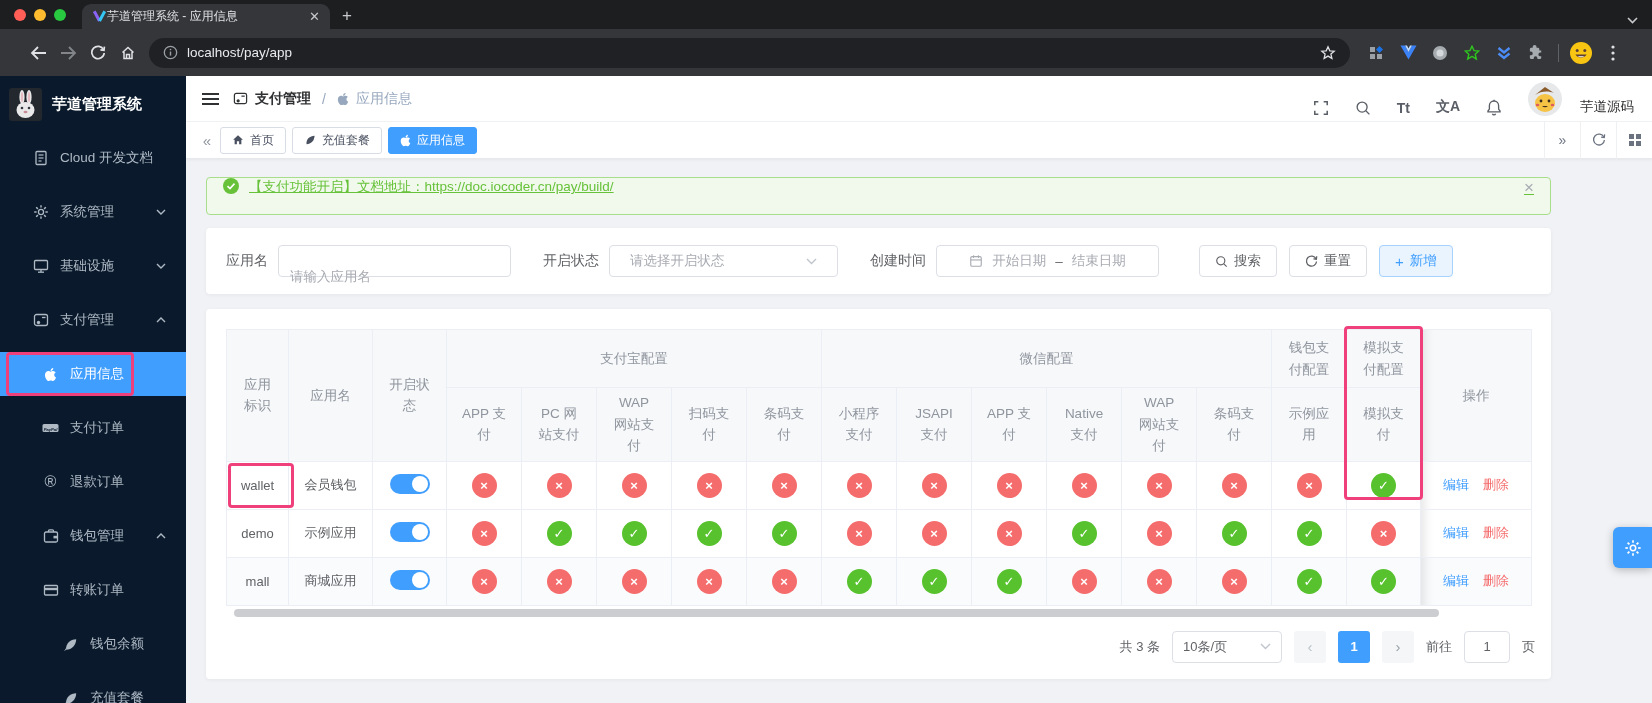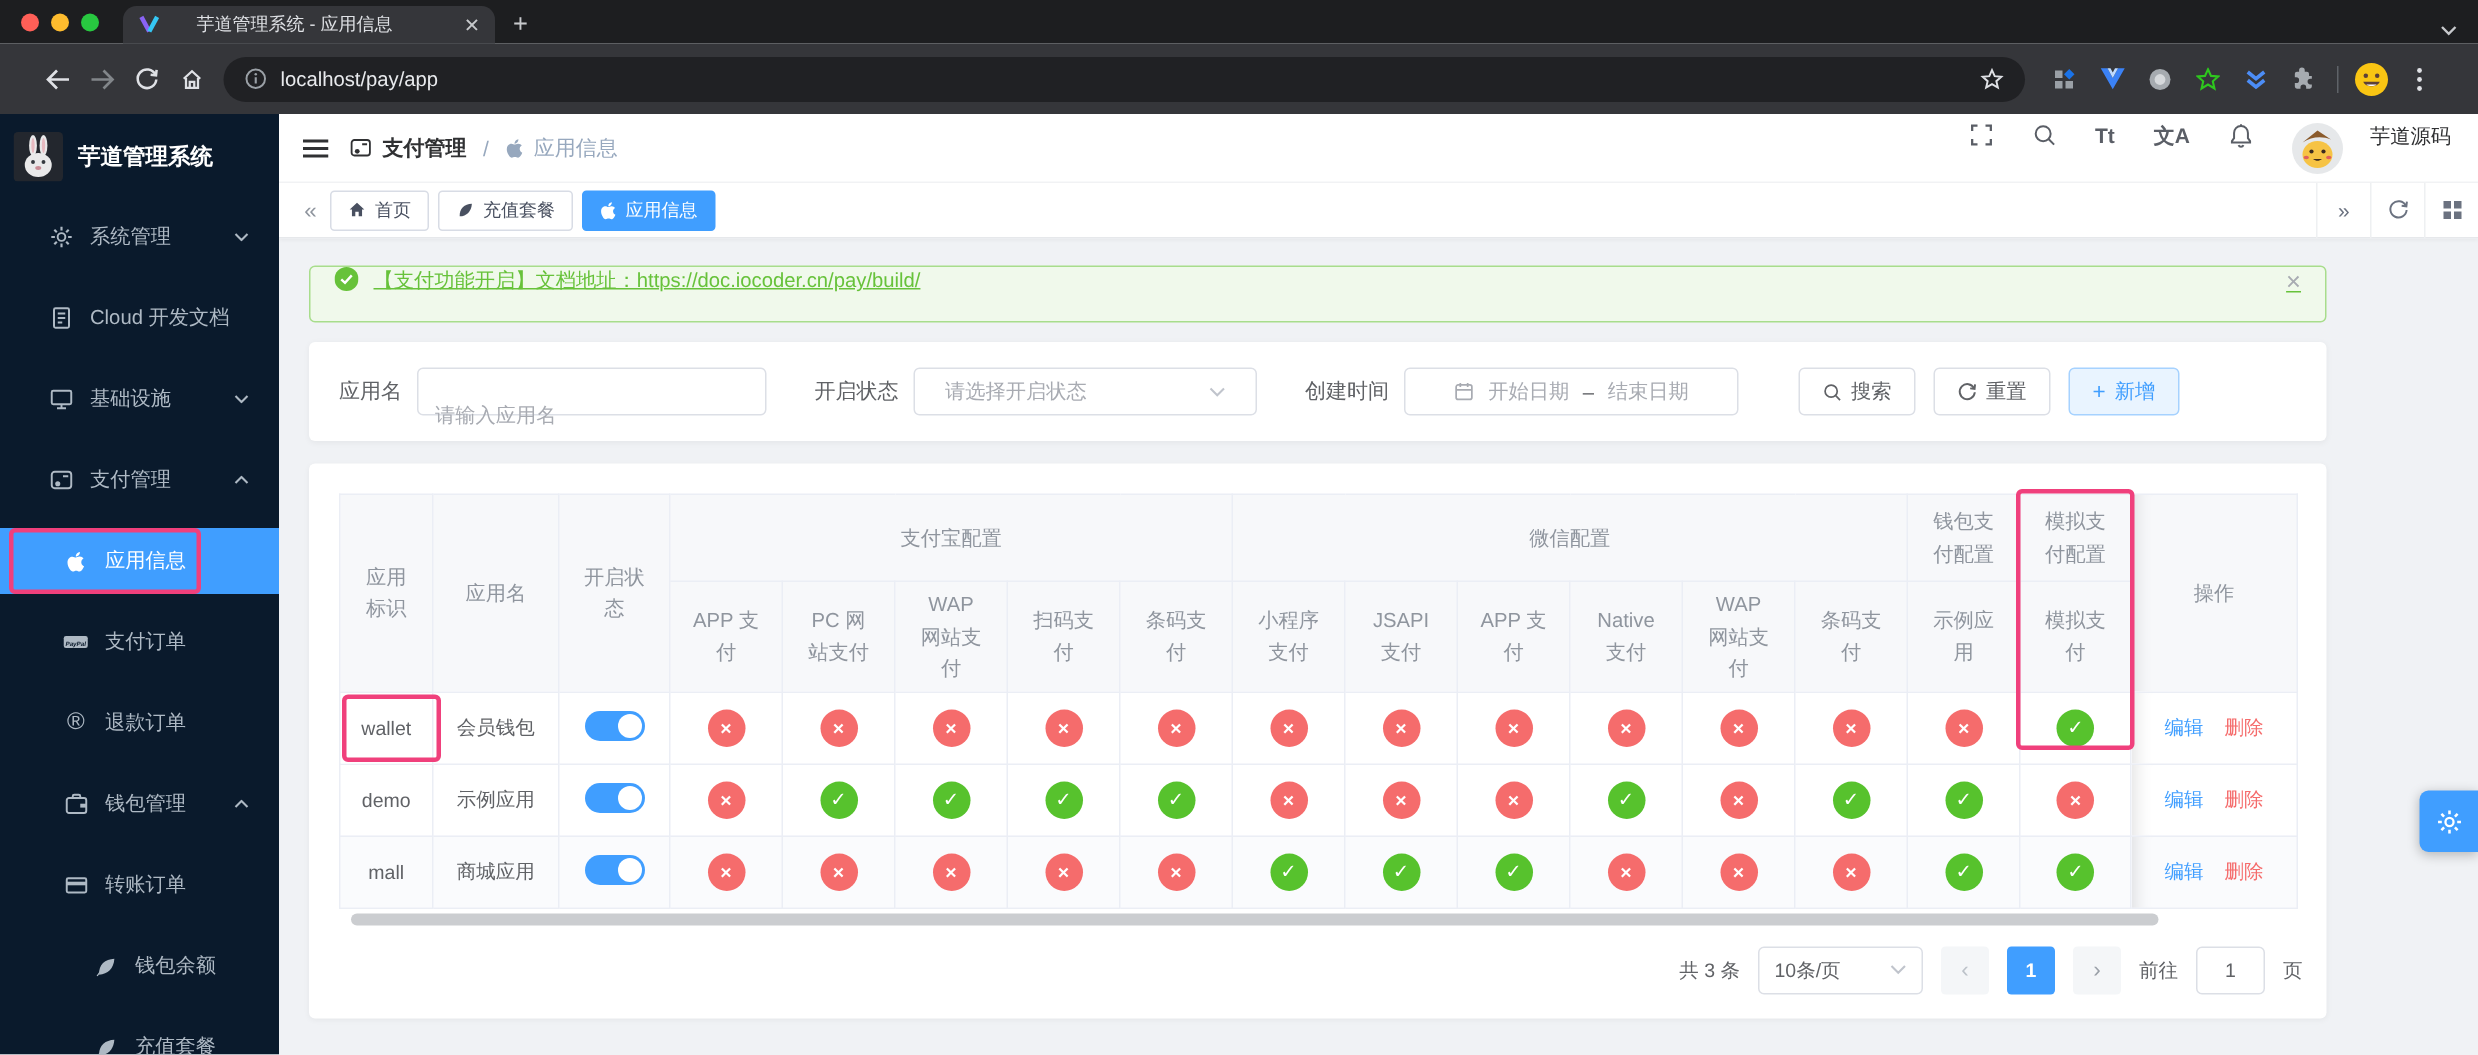--- a/index.html
+++ b/index.html
@@ -5,21 +5,21 @@
   * { margin:0; padding:0; box-sizing:border-box; }
   html,body { width:1652px; height:703px; overflow:hidden; }
   body { font-family:"Liberation Sans","DejaVu Sans",sans-serif; background:#f0f2f5; position:relative; }
   svg { display:block; }
 
   
   .tabstrip { height:29px; background:#1d1e20; display:flex; align-items:flex-end; padding-left:14px; }
   .lights { display:flex; gap:8px; align-items:center; height:29px; margin-right:16px; }
   .light { width:12px; height:12px; border-radius:50%; }
   .light.red{background:#ff5f57}.light.yellow{background:#febc2e}.light.green{background:#28c840}
-  .btab { height:25px; width:248px; background:#35363a; border-radius:9px 9px 0 0; display:flex; align-items:center; gap:24px; padding:0 10px; color:#dfe1e5; font-size:12px; }
+  .btab { height:25px; width:248px; background:#35363a; border-radius:9px 9px 0 0; display:flex; align-items:center; gap:0; padding:0 10px; color:#dfe1e5; font-size:12px; }
   .btab-title { flex:1; white-space:nowrap; overflow:hidden; }
   .btab-close { color:#c7c9cc; font-size:13px; cursor:pointer; }
   .newtab { color:#c7c9cc; font-size:17px; margin:0 0 3px 12px; cursor:pointer; }
   .tabsearch { margin-left:auto; margin-right:14px; margin-bottom:5px; color:#c7c9cc; }
 
   .toolbar { height:47px; background:#35363a; display:flex; align-items:center; padding:0 23px; }
   .nav-btn { width:30px; height:30px; display:flex; align-items:center; justify-content:center; color:#dfe1e5; }
   .nav-btn.dim { color:#82868a; }
   .omnibox { flex:1; height:30px; background:#202124; border-radius:15px; margin:0 10px 0 6px; display:flex; align-items:center; gap:9px; padding:0 14px; color:#e8eaed; font-size:13.5px; }
   .omni-star { margin-left:auto; }
@@ -38,21 +38,21 @@
   .menu-item.lvl2 { padding-left:62px; }
   .menu-item.active { background:#409eff; color:#fff; }
   .chev { position:absolute; right:20px; }
 
   .main { flex:1; display:flex; flex-direction:column; min-width:0; }
   .navbar { height:46px; background:#fff; display:flex; align-items:center; padding:0 18px 0 16px; gap:14px; border-bottom:1px solid #f2f3f5; }
   .crumb { display:flex; align-items:center; gap:7px; font-size:14px; }
   .crumb .parent { color:#303133; font-weight:600; }
   .crumb .sep { color:#97a8be; margin:0 4px; }
   .crumb .current { color:#97a8be; }
-  .nav-right { margin-left:auto; display:flex; align-items:flex-start; gap:26px; color:#5a5e66; }
+  .nav-right { margin-left:auto; display:flex; align-items:flex-end; gap:26px; color:#5a5e66; }
   .txt-icon { font-size:14px; font-weight:600; color:#5a5e66; }
   .username { font-size:13.5px; color:#303133; margin-left:-8px; }
 
   .tagbar { height:37px; background:#fff; border-bottom:1px solid #e6e8eb; box-shadow:0 1px 3px rgba(0,0,0,.05); display:flex; align-items:center; padding-left:8px; }
   .tag-collapse { width:26px; text-align:center; color:#8f959e; font-size:15px; cursor:pointer; }
   .chip { height:27px; display:inline-flex; align-items:center; gap:6px; border:1px solid #d8dce5; background:#fff; color:#495060; font-size:12px; padding:0 11px; margin-right:6px; border-radius:3px; cursor:pointer; }
   .chip.active { background:#409eff; border-color:#409eff; color:#fff; }
   .tag-right { margin-left:auto; display:flex; height:37px; }
   .tag-tool { width:36px; height:37px; display:flex; align-items:center; justify-content:center; color:#6b7280; border-left:1px solid #eef0f2; cursor:pointer; font-size:14px; }
 
@@ -245,51 +245,51 @@
           <ellipse cx="16.5" cy="22" rx="9" ry="8" fill="#e9e9ea"></ellipse>
           <circle cx="13" cy="20" r="1.3" fill="#35393f"></circle>
           <circle cx="20" cy="20" r="1.3" fill="#35393f"></circle>
           <ellipse cx="16.5" cy="24" rx="2" ry="1.3" fill="#c98c96"></ellipse>
         </svg>
       <span class="logo-title">芋道管理系统</span>
     </div>
     <nav class="menu">
       <div class="menu-item">
         <span class="mi-icon">
+            <svg width="16" height="16" viewBox="0 0 16 16">
+              <rect x="3" y="1.5" width="10" height="13" rx="1" fill="none" stroke="currentColor" stroke-width="1.3"></rect>
+              <line x1="5.5" y1="5" x2="10.5" y2="5" stroke="currentColor" stroke-width="1.2"></line>
+              <line x1="5.5" y1="8" x2="10.5" y2="8" stroke="currentColor" stroke-width="1.2"></line>
+              <line x1="5.5" y1="11" x2="8.5" y2="11" stroke="currentColor" stroke-width="1.2"></line>
+            </svg>
+          </span>
+        <span>Cloud 开发文档</span>
+      </div>
+      <div class="menu-item">
+        <span class="mi-icon">
             <svg width="16" height="16" viewBox="0 0 20 20">
               <circle cx="10" cy="10" r="3.2" fill="none" stroke="currentColor" stroke-width="1.6"></circle>
               <g stroke="currentColor" stroke-width="1.8">
                 <line x1="10" y1="1.5" x2="10" y2="4.5"></line>
                 <line x1="10" y1="15.5" x2="10" y2="18.5"></line>
                 <line x1="1.5" y1="10" x2="4.5" y2="10"></line>
                 <line x1="15.5" y1="10" x2="18.5" y2="10"></line>
                 <line x1="4" y1="4" x2="6.1" y2="6.1"></line>
                 <line x1="13.9" y1="13.9" x2="16" y2="16"></line>
                 <line x1="4" y1="16" x2="6.1" y2="13.9"></line>
                 <line x1="13.9" y1="6.1" x2="16" y2="4"></line>
               </g>
             </svg>
           </span>
         <span>系统管理</span>
         <span class="chev">
             <svg width="10" height="6" viewBox="0 0 10 6">
               <polyline points="1,1 5,5 9,1" fill="none" stroke="currentColor" stroke-width="1.4"></polyline>
             </svg>
           </span>
-      </div>
-      <div class="menu-item">
-        <span class="mi-icon">
-            <svg width="16" height="16" viewBox="0 0 16 16">
-              <rect x="3" y="1.5" width="10" height="13" rx="1" fill="none" stroke="currentColor" stroke-width="1.3"></rect>
-              <line x1="5.5" y1="5" x2="10.5" y2="5" stroke="currentColor" stroke-width="1.2"></line>
-              <line x1="5.5" y1="8" x2="10.5" y2="8" stroke="currentColor" stroke-width="1.2"></line>
-              <line x1="5.5" y1="11" x2="8.5" y2="11" stroke="currentColor" stroke-width="1.2"></line>
-            </svg>
-          </span>
-        <span>Cloud 开发文档</span>
       </div>
       <div class="menu-item">
         <span class="mi-icon">
             <svg width="16" height="16" viewBox="0 0 16 16">
               <rect x="1.5" y="2.5" width="13" height="9" rx="1" fill="none" stroke="currentColor" stroke-width="1.3"></rect>
               <line x1="8" y1="11.5" x2="8" y2="14" stroke="currentColor" stroke-width="1.3"></line>
               <line x1="5" y1="14.2" x2="11" y2="14.2" stroke="currentColor" stroke-width="1.3"></line>
             </svg>
           </span>
         <span>基础设施</span>

